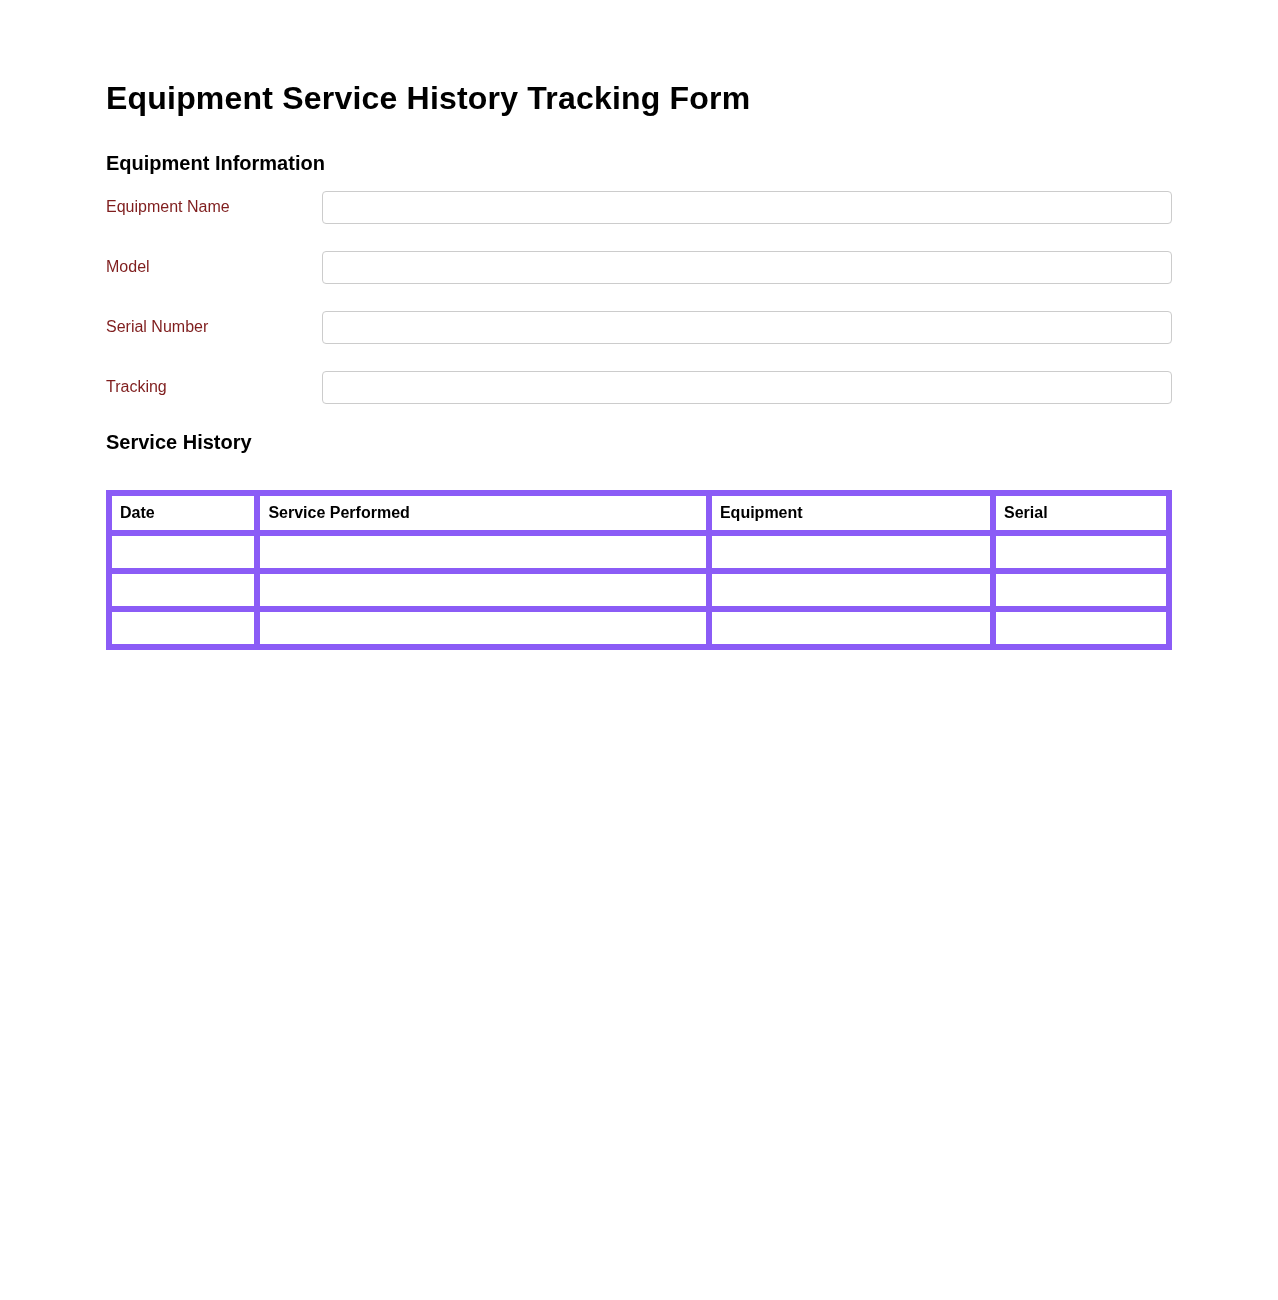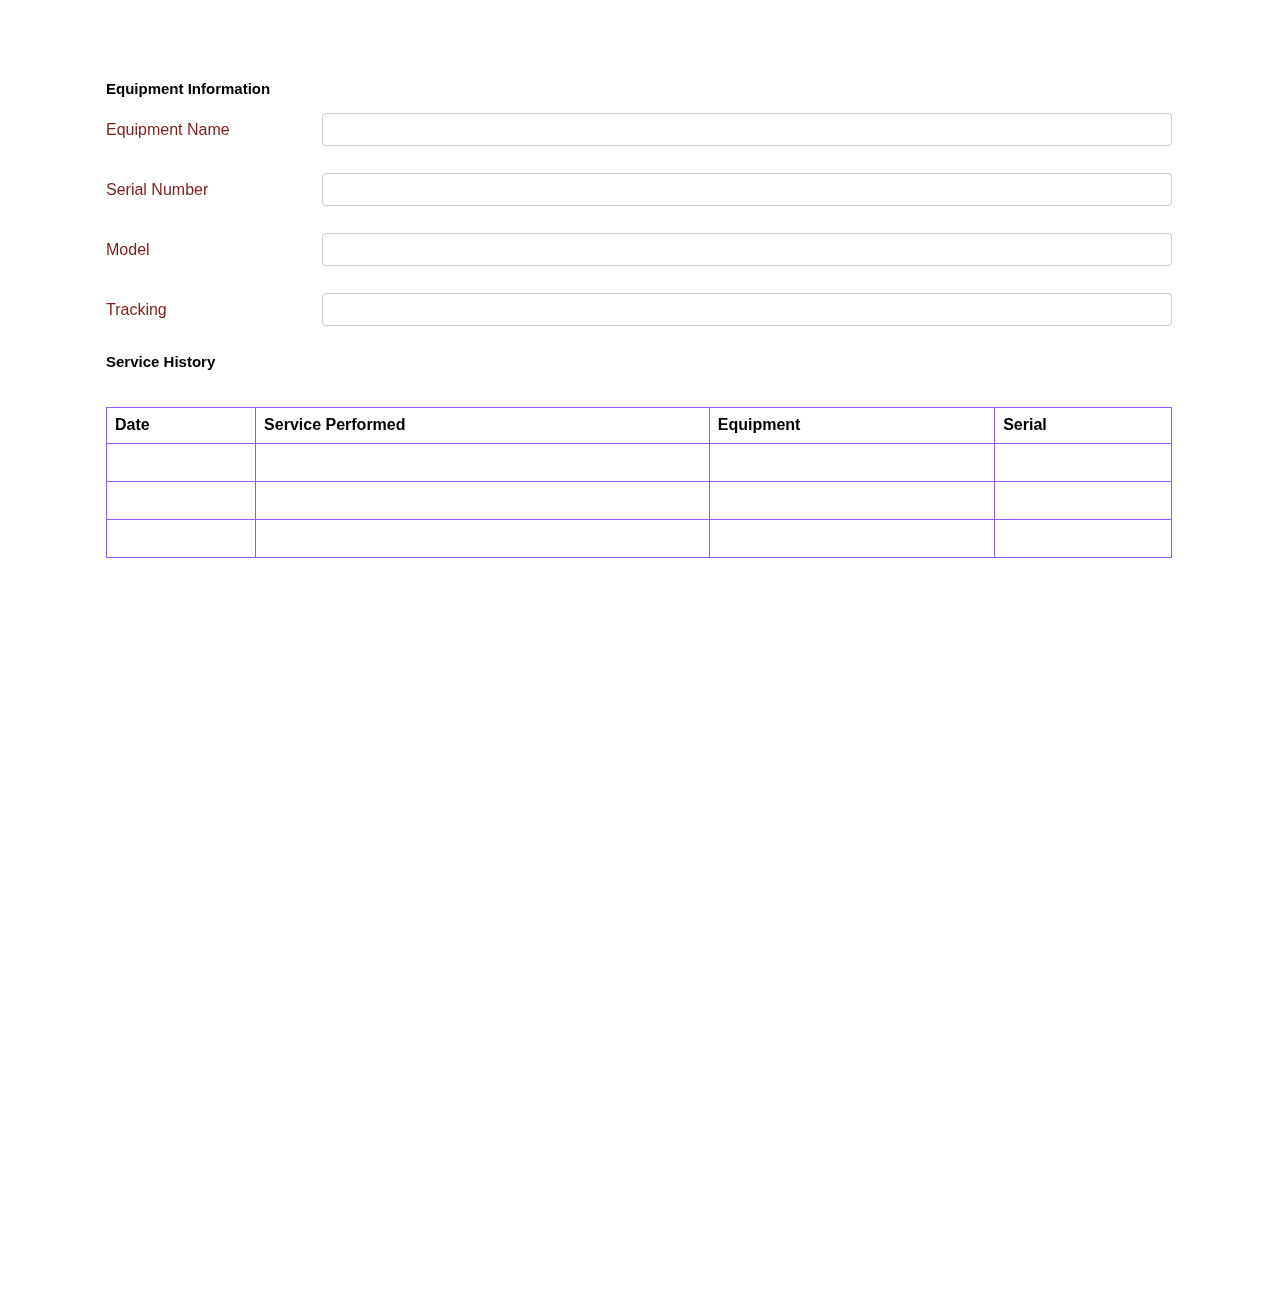--- a/index.html
+++ b/index.html
@@ -20,21 +20,21 @@
     padding-top: 80px;
   }
   h1.page-title {
     font-size: 32px;
     font-weight: bold;
     line-height: 1.15;
     margin: 0 0 35px 0;
     letter-spacing: 0.2px;
   }
   h3.section-heading {
-    font-size: 15px;
+    font-size: 20px;
     font-weight: bold;
     line-height: 1.15;
     margin: 0 0 16px 0;
   }
   h3.section-heading.service {
     margin: 0 0 36px 0;
   }
   .form-row {
     display: flex;
     align-items: center;
@@ -59,21 +59,21 @@
     outline: none;
   }
   .form-section { margin-bottom: 0; }
   table.service-table {
     width: 100%;
     border-collapse: collapse;
     table-layout: fixed;
   }
   table.service-table th,
   table.service-table td {
-    border: 1px solid #8b5cf6;
+    border: 6px solid #8b5cf6;
     padding: 8px;
     font-size: 16px;
     text-align: left;
     vertical-align: middle;
   }
   table.service-table th {
     font-weight: bold;
     height: 36px;
   }
   table.service-table td {
@@ -82,36 +82,37 @@
   .col-date { width: 14%; }
   .col-service { width: 42.6%; }
   .col-technician { width: 26.8%; }
   .col-notes { width: 16.6%; }
 </style>
 </head>
 <body>
 
 <div class="container">
 
+  <h1 class="page-title">Equipment Service History Tracking Form</h1>
 
   <div class="form-section">
     <h3 class="section-heading">Equipment Information</h3>
 
     <div class="form-row">
       <label class="form-label">Equipment Name</label>
       <input class="form-input" type="text" value="" style="">
     </div>
 
     <div class="form-row">
-      <label class="form-label">Serial Number</label>
+      <label class="form-label">Model</label>
       <input class="form-input" type="text" value="" style="">
     </div>
 
     <div class="form-row">
-      <label class="form-label">Model</label>
+      <label class="form-label">Serial Number</label>
       <input class="form-input" type="text" value="" style="">
     </div>
 
     <div class="form-row">
       <label class="form-label">Tracking</label>
       <input class="form-input" type="text" value="" style="">
     </div>
   </div>
 
   <h3 class="section-heading service">Service History</h3>

